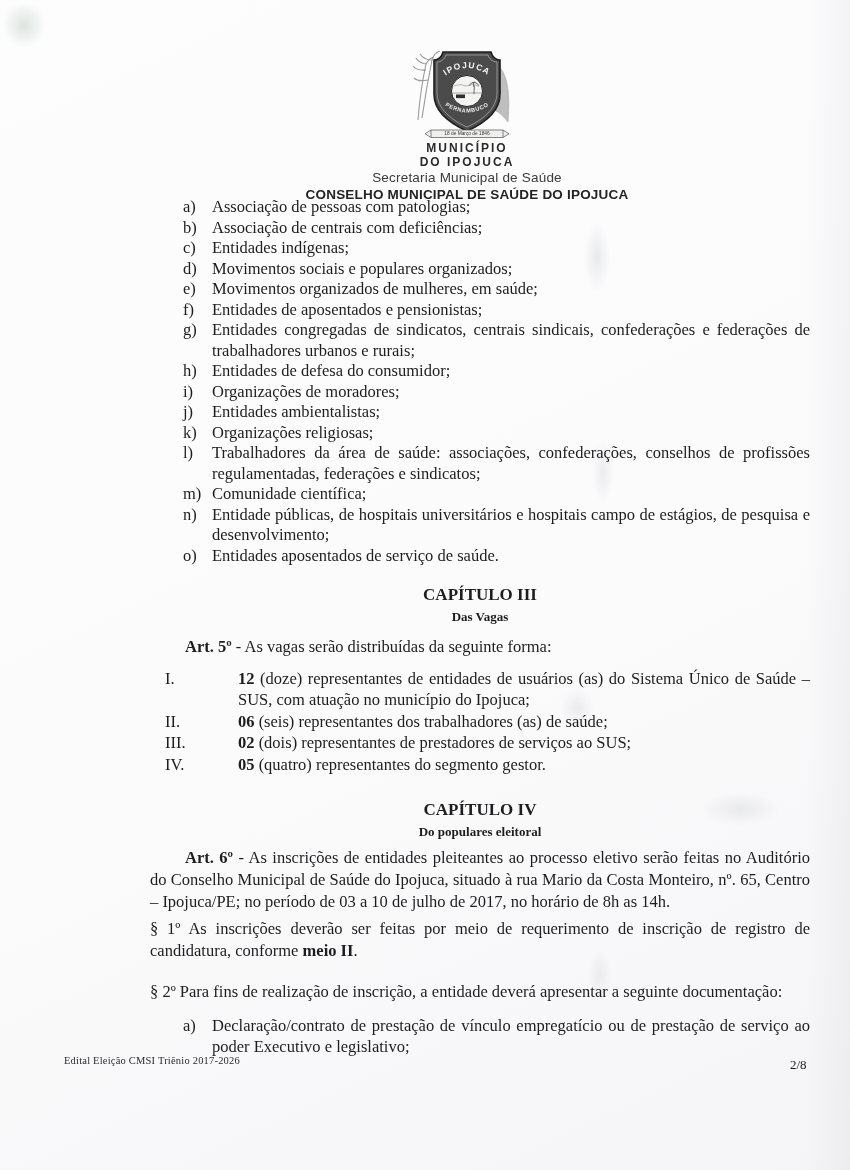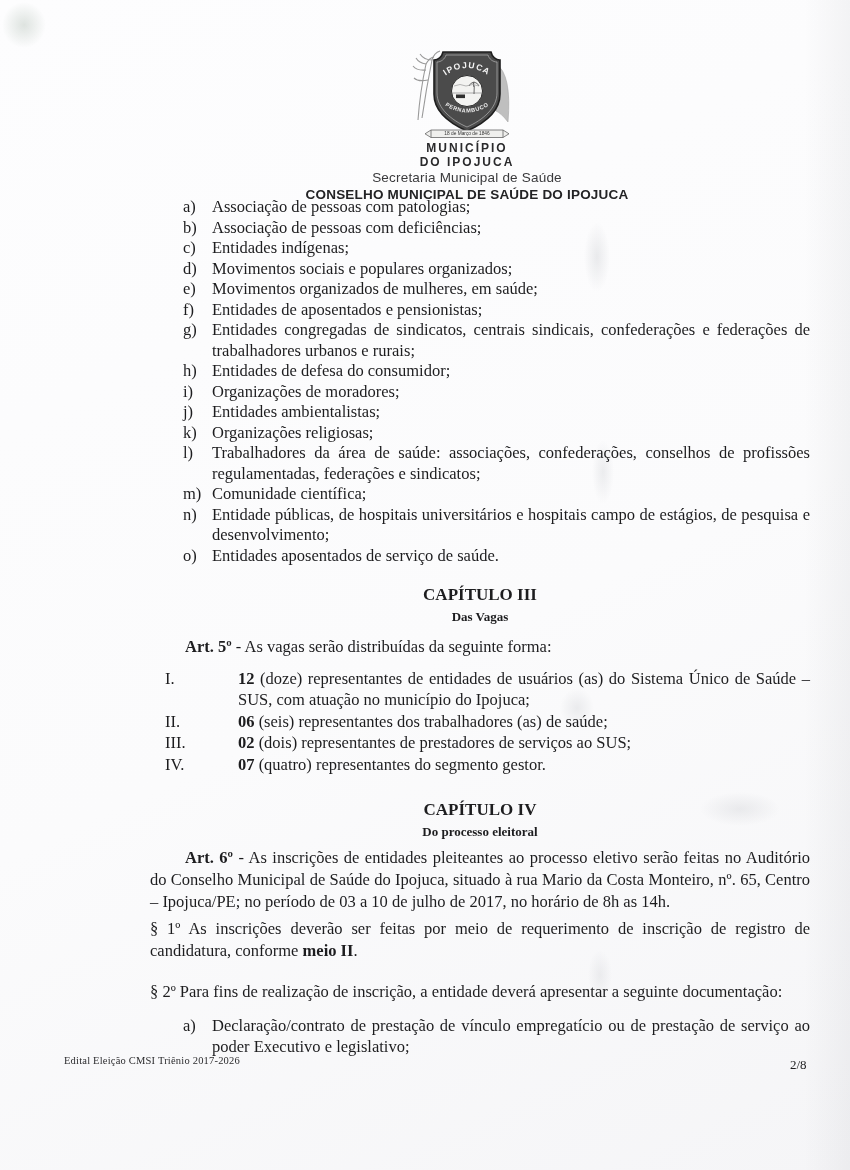--- a/index.html
+++ b/index.html
@@ -105,21 +105,21 @@
 
   <main class="content">
 
     <div class="entity-list">
       <div class="li">
           <span class="mk">a)</span>
           <span class="tx">Associação de pessoas com patologias;</span>
         </div>
       <div class="li">
           <span class="mk">b)</span>
-          <span class="tx">Associação de pessoas com deficiências;</span>
+          <span class="tx">Associação de centrais com deficiências;</span>
         </div>
       <div class="li">
           <span class="mk">c)</span>
           <span class="tx">Entidades indígenas;</span>
         </div>
       <div class="li">
           <span class="mk">d)</span>
           <span class="tx">Movimentos sociais e populares organizados;</span>
         </div>
       <div class="li">
@@ -181,26 +181,26 @@
       <div class="li">
           <span class="mk">II.</span>
           <span class="tx"><span class="num">06</span><span> (seis) representantes dos trabalhadores (as) de saúde;</span></span>
         </div>
       <div class="li">
           <span class="mk">III.</span>
           <span class="tx"><span class="num">02</span><span> (dois) representantes de prestadores de serviços ao SUS;</span></span>
         </div>
       <div class="li">
           <span class="mk">IV.</span>
-          <span class="tx"><span class="num">07</span><span> (quatro) representantes do segmento gestor.</span></span>
+          <span class="tx"><span class="num">05</span><span> (quatro) representantes do segmento gestor.</span></span>
         </div>
     </div>
 
     <div class="chap chap4">CAPÍTULO IV</div>
-    <div class="chap-sub">Do processo eleitoral</div>
+    <div class="chap-sub">Do populares eleitoral</div>
 
     <p class="art" style="margin:4px 0 0 0;"><span class="lbl">Art. 6º</span><span> - As inscrições de entidades pleiteantes ao processo eletivo serão feitas no Auditório do Conselho Municipal de Saúde do Ipojuca, situado à rua Mario da Costa Monteiro, nº. 65, Centro – Ipojuca/PE; no período de 03 a 10 de julho de 2017, no horário de 8h as 14h.</span></p>
 
     <p class="par" style="margin:5px 0 0 0;"><span>§ 1º As inscrições deverão ser feitas por meio de requerimento de inscrição de registro de candidatura, conforme </span><span class="b">meio II</span><span>.</span></p>
 
     <p class="par2" style="margin:19px 0 0 0;">§ 2º Para fins de realização de inscrição, a entidade deverá apresentar a seguinte documentação:</p>
 
     <div class="doc-list">
       <div class="li">
           <span class="mk">a)</span>

